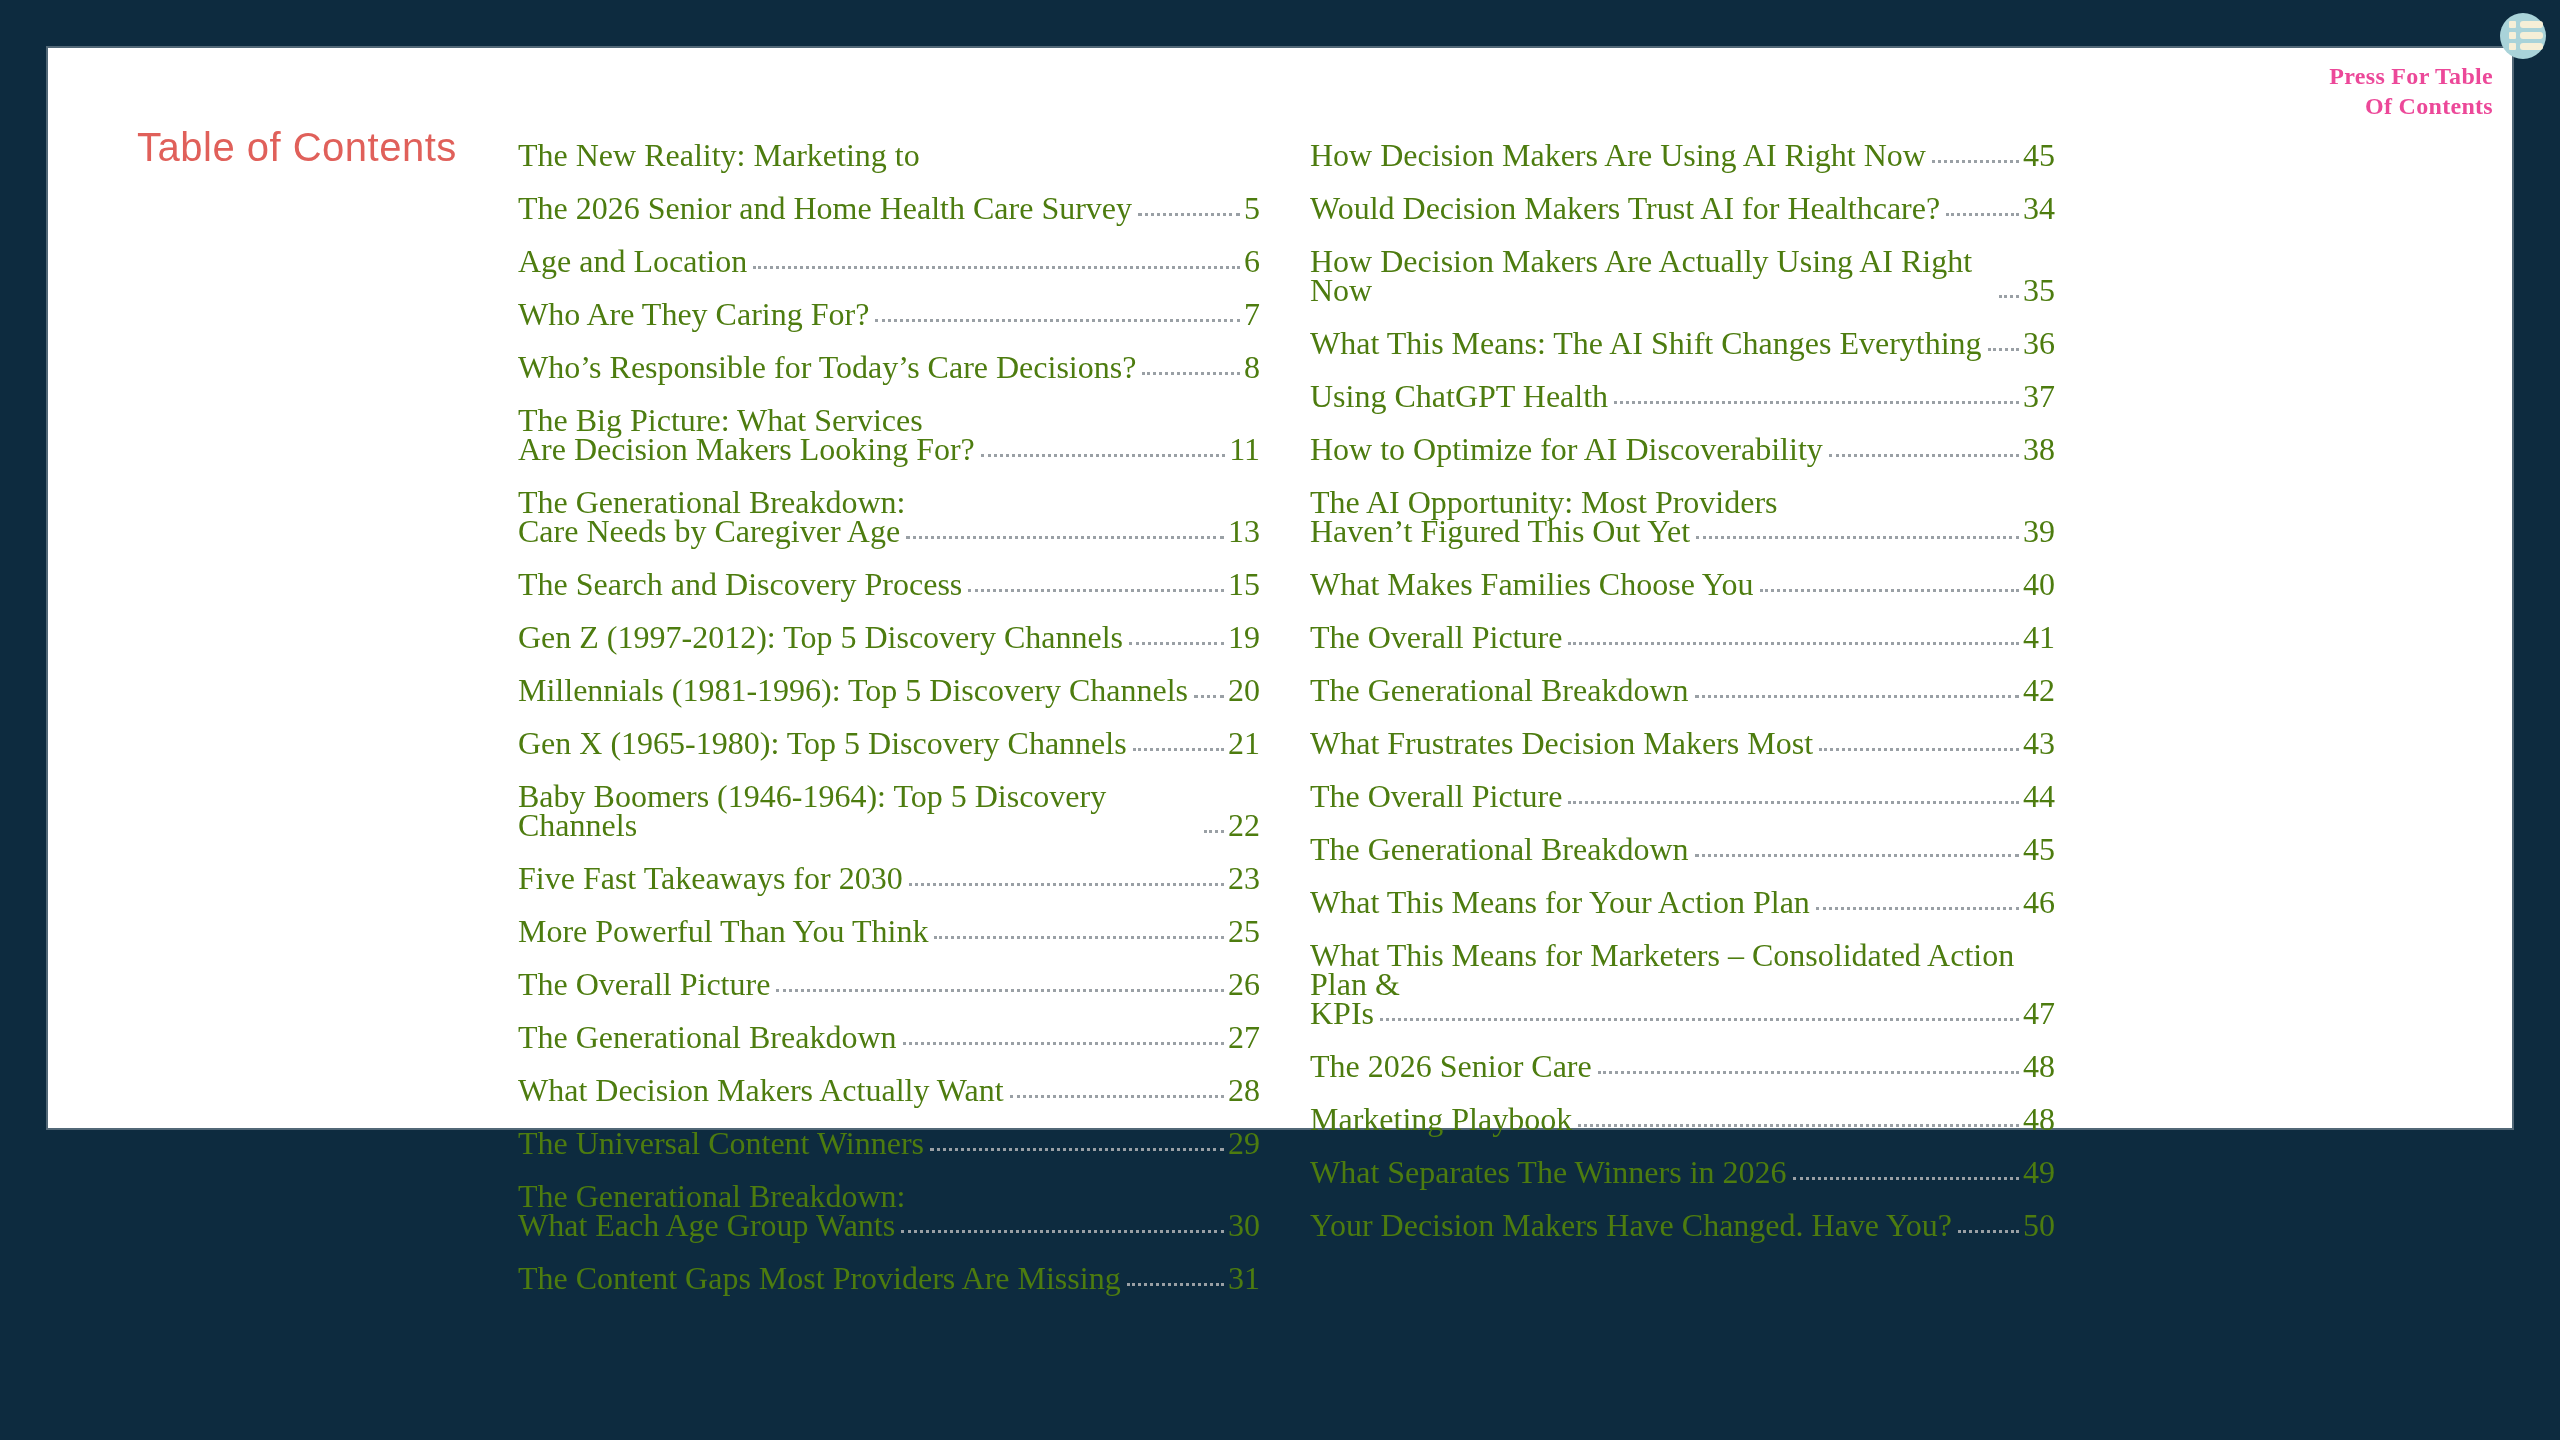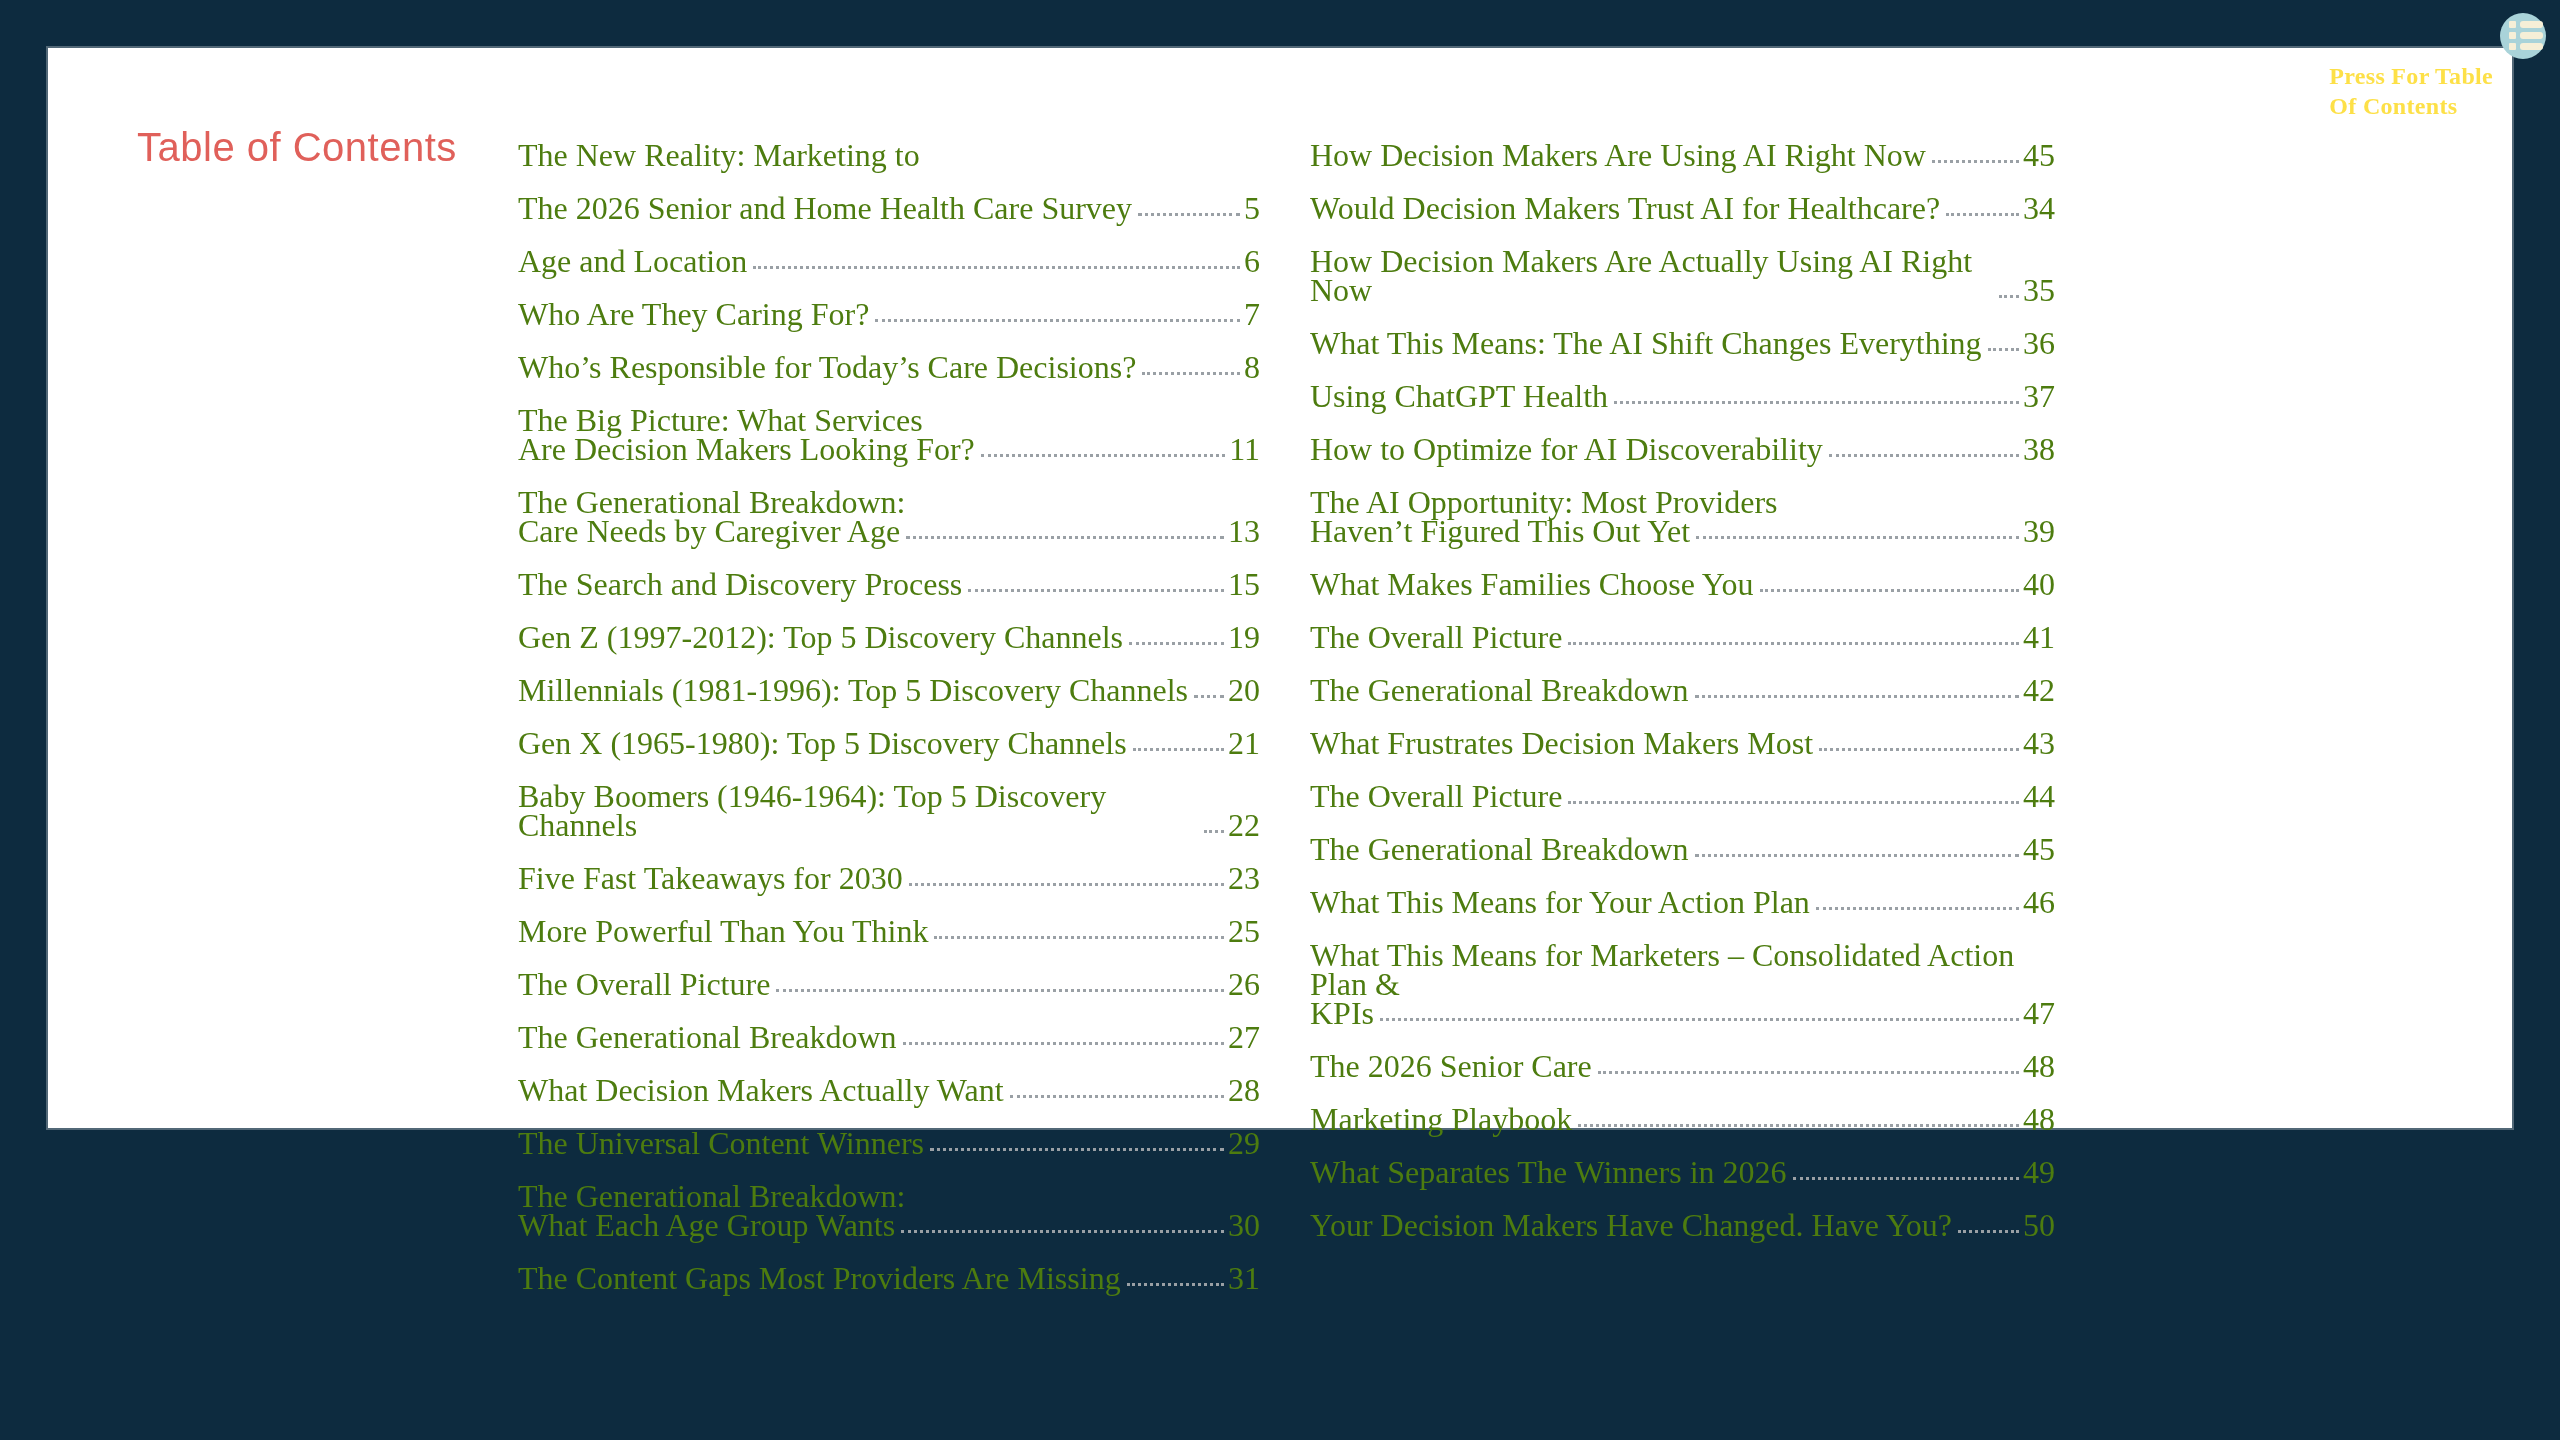--- a/index.html
+++ b/index.html
@@ -49,21 +49,22 @@
   .toc-dots{
     flex:1 1 20px;
     min-width:20px;
     border-bottom:3px dotted #9aa0a5;
     margin:0 4px 7px 6px;
   }
   .toc-page-number{ flex:0 0 auto; }
   .press-toc{
     position:absolute;
     right:67px;top:61px;           
-    color:#fde047;
+    text-align:right;
+    color:#ec4899;
     font-weight:700;
     font-size:24px;
     line-height:30px;
     letter-spacing:0.3px;
     cursor:pointer;
   }
   .menu-fab{
     position:absolute;
     left:2500px;top:13px;
     width:46px;height:46px;

